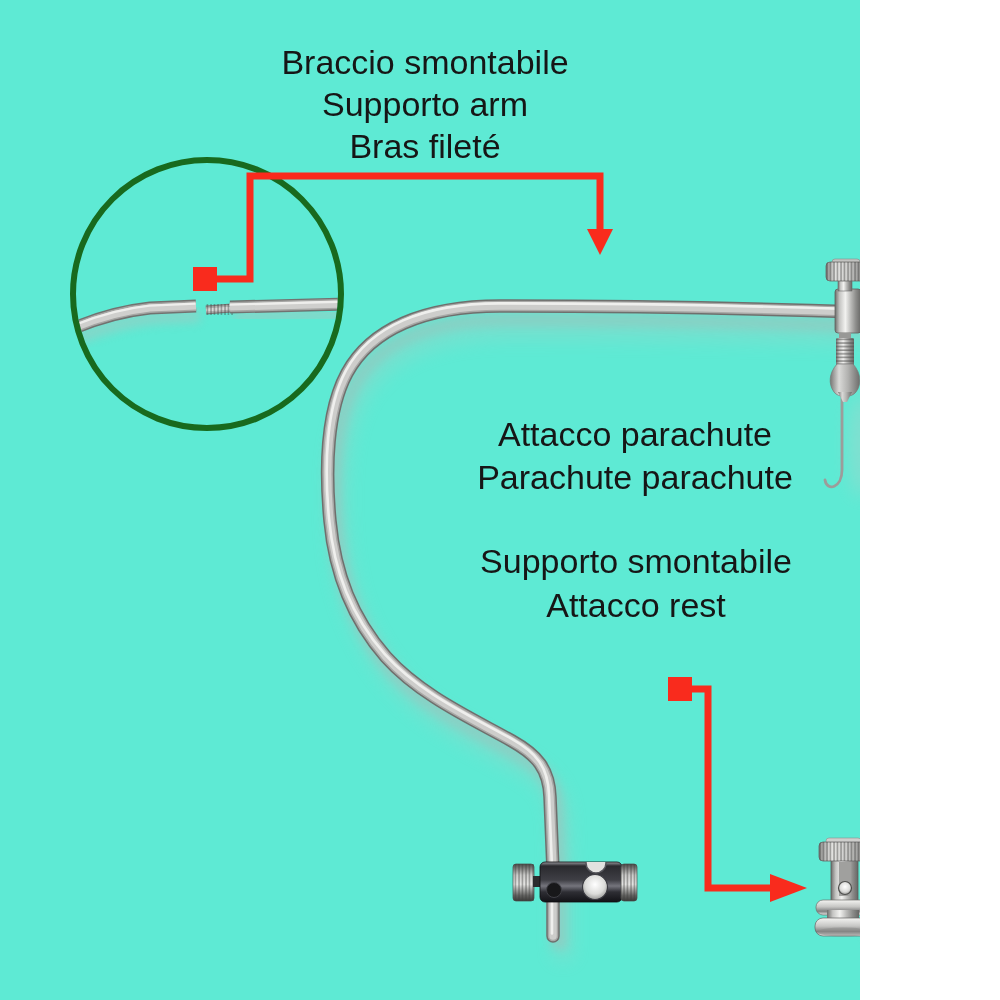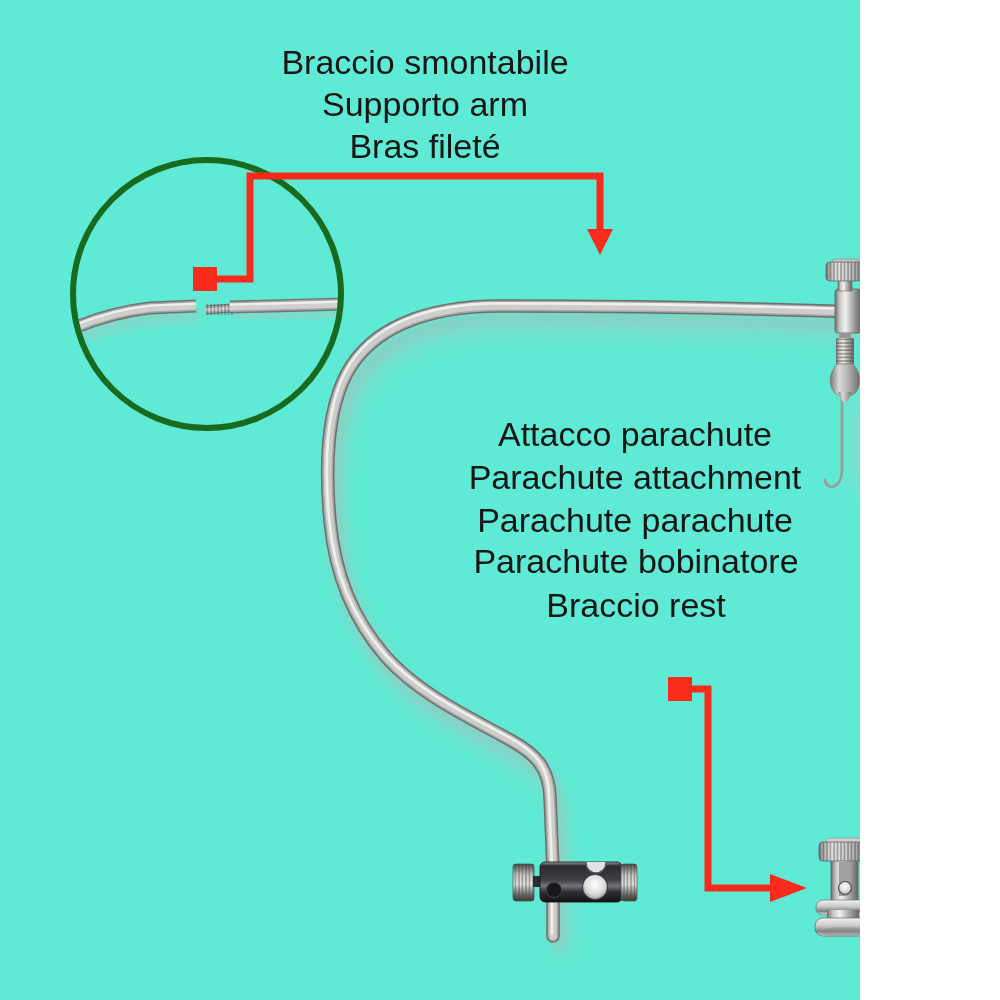--- a/index.html
+++ b/index.html
@@ -201,22 +201,21 @@
 </svg>
 
 <div class="label label-threaded">
   <div>Braccio smontabile</div>
   <div>Supporto arm</div>
   <div>Bras fileté</div>
 </div>
 
 <div class="label label-parachute">
   <div>Attacco parachute</div>
-  <div>Parachute attachment</div>
   <div>Parachute parachute</div>
 </div>
 
 <div class="label label-bobbin">
-  <div>Parachute bobinatore</div>
-  <div>Braccio rest</div>
+  <div>Supporto smontabile</div>
+  <div>Attacco rest</div>
 </div>
 
 </div>
 
 </body></html>

